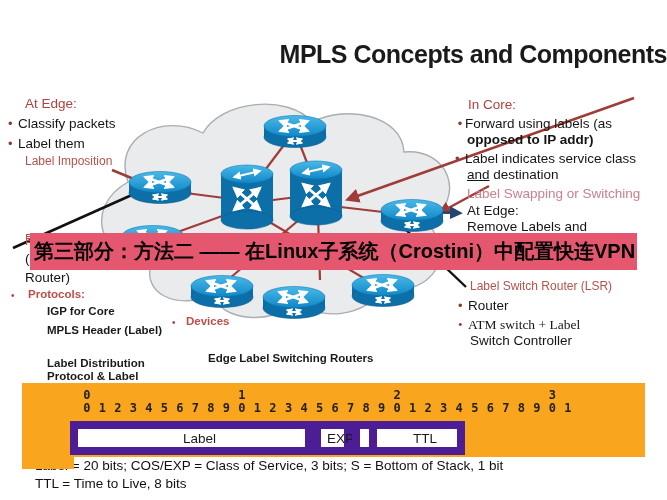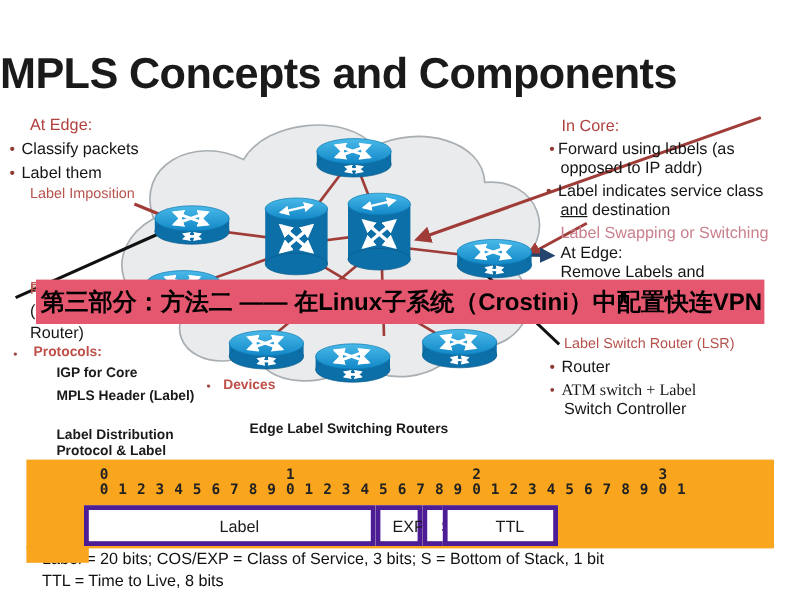--- a/index.html
+++ b/index.html
@@ -2,22 +2,22 @@
 <html><head>
 <meta charset="utf-8">
 <style>
   html,body{margin:0;padding:0;background:#ffffff;}
   .slide{
     position:relative;width:667px;height:500px;background:#ffffff;overflow:hidden;
     font-family:"Liberation Sans",sans-serif;color:#151515;
   }
   .abs{position:absolute;}
   .title{
-    left:0;top:40px;width:667px;text-align:left;
-    font-size:36px;font-weight:700;color:#1a1a1a;letter-spacing:-0.5px;
+    left:0;top:40px;width:667px;text-align:right;
+    font-size:25px;font-weight:700;color:#1a1a1a;letter-spacing:-0.5px;
   }
   
   .h-red{color:#b0413e;font-size:13.5px;}
   .rose{color:#b5524c;font-size:12px;}
   .rose-light{color:#c9808d;font-size:13.5px;}
   .body-line{font-size:13.5px;color:#151515;}
   .blt{color:#8f3a33;display:inline-block;width:10px;font-size:13px;}
   .small-red{color:#bf4e48;font-size:11.5px;font-weight:700;}
   .small-bold{color:#1a1a1a;font-size:11.5px;font-weight:700;line-height:13px;}
   .dot{color:#9c4a44;font-size:10px;}
@@ -32,21 +32,21 @@
   
   .orange-box{left:22px;top:383px;width:623px;height:74px;z-index:2;}
   .orange-tab{left:22px;top:455px;width:52px;height:14px;z-index:2;}
   .ruler-row{position:absolute;left:0;top:0;width:100%;height:100%;}
   .bit,.ten{
     position:absolute;width:15.5px;text-align:center;
     font-family:"DejaVu Sans Mono",monospace;font-size:12px;font-weight:600;color:#222;
   }
   .ten{top:5px;} .bit{top:18px;}
   .fieldbox{
-    position:absolute;top:38px;height:34px;background:#ffffff;border:4px solid #4c1d95;
+    position:absolute;top:38px;height:34px;background:#ffffff;border:8px solid #4c1d95;
     box-sizing:border-box;display:flex;align-items:center;justify-content:center;
     font-size:13.5px;color:#1a1a1a;padding-left:16px;
   }
   .f-label{left:48px;width:243px;}
   .f-exp{left:291px;width:39px;}
   .f-s{left:330px;width:19px;}
   .f-ttl{left:347px;width:96px;}
   
   .footnote{font-size:13.5px;color:#111;}
   svg{position:absolute;left:0;top:0;}
@@ -154,21 +154,21 @@
   </div>
 
   <div class="abs dot" style="left:172px;top:317px;">•</div>
   <div class="abs small-red" style="left:186px;top:315px;">Devices</div>
   <div class="abs small-bold" style="left:208px;top:352px;">Edge Label Switching Routers</div>
 
   <div class="abs h-red" style="left:468px;top:97px;">In Core:</div>
   <div class="abs body-line" style="left:455px;top:116px;text-align:center;">
     <span class="blt">•</span><span>Forward using labels (as</span>
   </div>
-  <div class="abs body-line" style="left:467px;top:132px;">opposed to IP addr)</div>
+  <div class="abs body-line" style="left:467px;top:132px;font-weight:bold;">opposed to IP addr)</div>
   <div class="abs body-line" style="left:455px;top:151px;">
     <span class="blt">•</span><span>Label indicates service class</span>
   </div>
   <div class="abs body-line" style="left:467px;top:167px;">
     <span class="u">and</span><span> destination</span>
   </div>
   <div class="abs rose-light" style="left:467px;top:186px;">Label Swapping or Switching</div>
   <div class="abs body-line" style="left:467px;top:203px;">At Edge:</div>
   <div class="abs body-line" style="left:467px;top:219px;">Remove Labels and</div>
 

